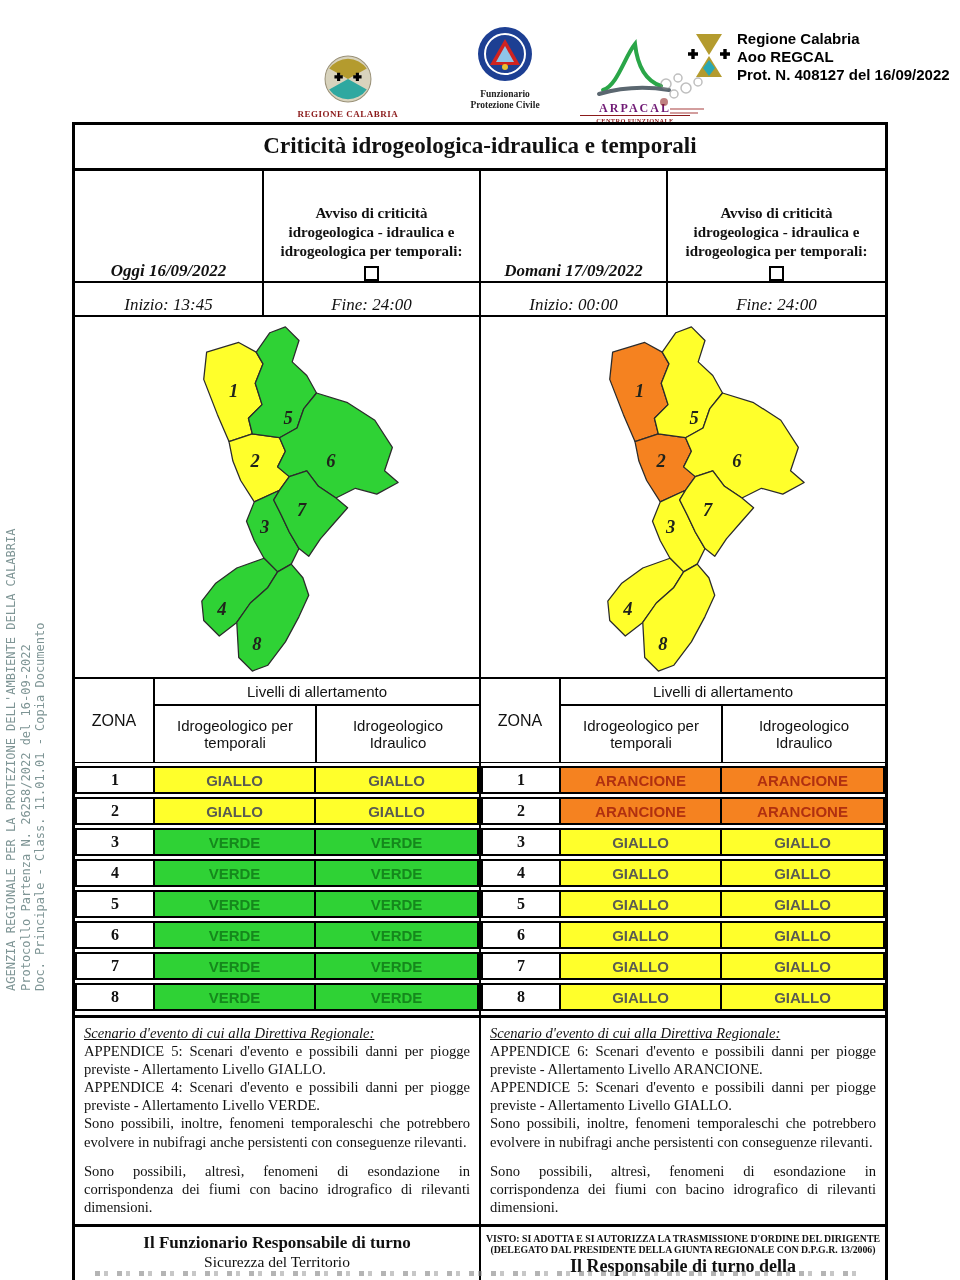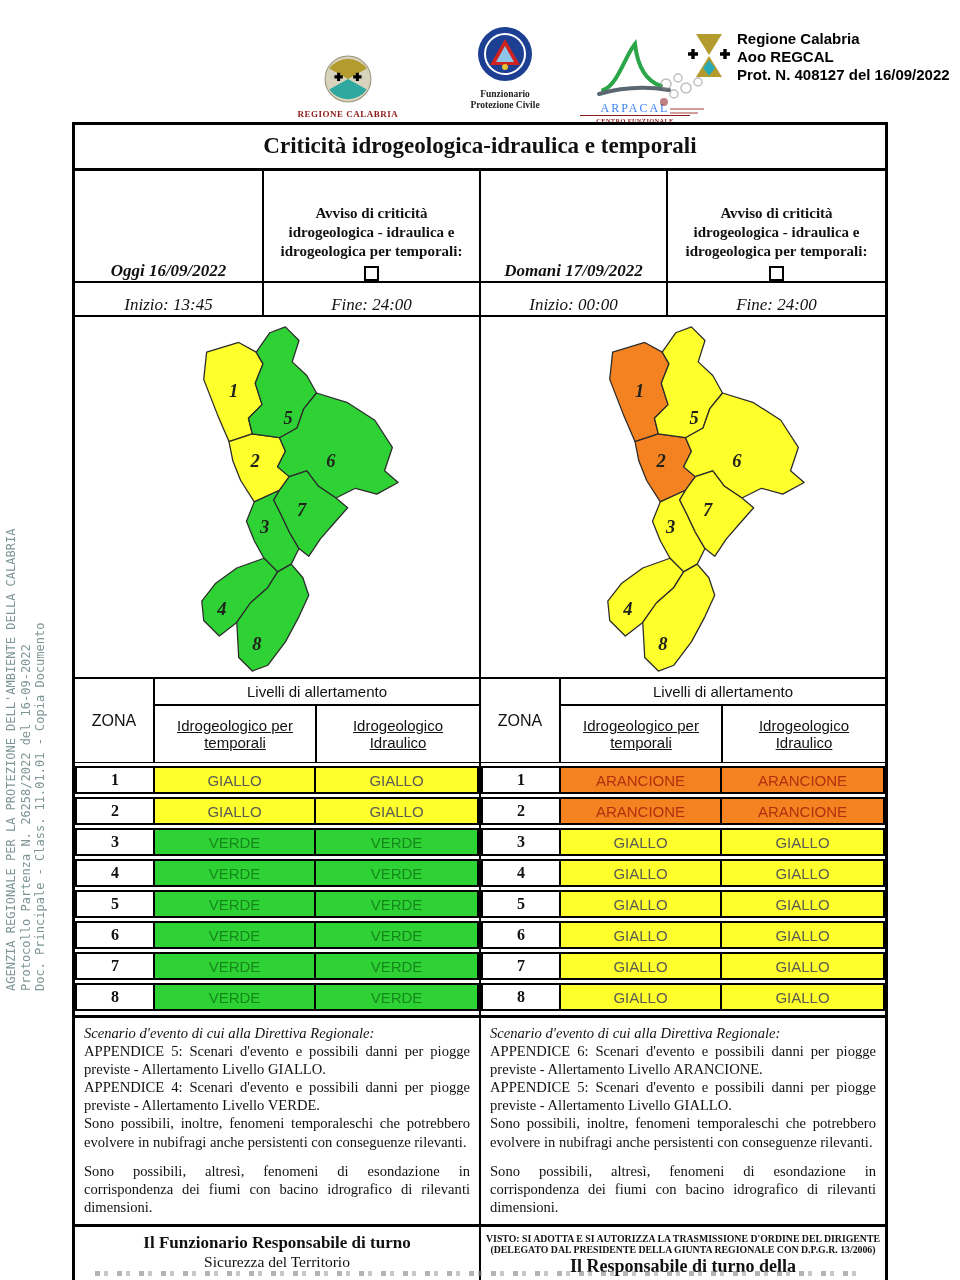--- a/index.html
+++ b/index.html
@@ -10,21 +10,21 @@
   
   .sidebar-vertical{position:absolute;left:-273px;top:668px;width:600px;height:46px;
     transform:rotate(-90deg);font-family:"DejaVu Sans Mono",monospace;color:#7e9595;
     font-size:12px;line-height:14.5px;white-space:nowrap;}
 
   
   .header{position:absolute;top:0;left:0;width:960px;height:122px;}
   .logo-box{position:absolute;text-align:center;}
   .logo-caption{font-size:9px;font-weight:bold;color:#8b1a1a;letter-spacing:.5px;margin-top:2px;}
   .pc-caption{font-size:9.5px;font-weight:bold;color:#222;line-height:11px;margin-top:3px;}
-  .arpacal-caption{font-size:12px;font-weight:normal;color:#3b82f6;letter-spacing:2px;line-height:12px;}
+  .arpacal-caption{font-size:12px;font-weight:bold;color:#701a75;letter-spacing:2px;line-height:12px;}
   .arpacal-sub{font-size:6.3px;font-weight:bold;color:#8b1a1a;border-top:1px solid #8b1a1a;
     border-bottom:1px solid #8b1a1a;padding:1px 0;margin-top:1px;letter-spacing:.4px;}
   .protocol-block{position:absolute;left:737px;top:30px;font-family:"Liberation Sans",sans-serif;
     font-weight:bold;font-size:15px;line-height:18px;color:#000;}
 
   
   .doc{position:absolute;top:122px;left:72px;width:816px;border:3px solid #000;background:#fff;}
   .title-row{border-bottom:3px solid #000;text-align:center;font-weight:bold;font-size:23px;
     padding:8px 0 9px;}
 
@@ -51,36 +51,36 @@
   .tables-row{display:grid;grid-template-columns:406px 404px;}
   .alert-table{border-bottom:3px solid #000;padding-bottom:4px;}
   .alert-table.left{border-right:2px solid #000;}
   .at-head{display:grid;grid-template-columns:80px 1fr;height:84px;border-bottom:1px solid #000;
     font-family:"Liberation Sans",sans-serif;}
   .zona-head{border-right:2px solid #000;display:flex;align-items:center;justify-content:center;
     font-size:16px;}
   .liv-title{border-bottom:2px solid #000;text-align:center;font-size:15px;padding:4px 12px;}
   .liv-cols{display:grid;grid-template-columns:1fr 1fr;flex:1;}
   .liv-cols>div{display:flex;align-items:center;justify-content:center;text-align:center;
-    font-size:15px;line-height:17px;padding:2px 10px;text-decoration:underline;}
+    font-size:15px;line-height:17px;padding:2px 10px;}
   .liv-cols>div:first-child{border-right:2px solid #000;}
   .liv-wrap{display:flex;flex-direction:column;}
   .at-row{display:flex;height:28px;margin-top:3px;}
   .at-row .z{width:80px;border:2px solid #000;background:#fff;display:flex;align-items:center;
     justify-content:center;font-weight:bold;font-size:16px;}
-  .at-row .c2{flex:1;display:grid;grid-template-columns:1fr 1fr;border:2px solid #000;border-left:none;}
+  .at-row .c2{flex:1;display:grid;grid-template-columns:1fr 1fr;border:2px solid #000;border-left:none;font-weight:bold;}
   .at-row .c2>div{display:flex;align-items:center;justify-content:center;
     font-family:"Liberation Sans",sans-serif;font-size:15px;}
   .at-row .c2>div:first-child{border-right:2px solid #000;}
 
   .scenario-row{display:grid;grid-template-columns:406px 404px;}
   .scenario-cell{border-bottom:3px solid #000;padding:6px 9px 8px;font-size:14.6px;
     line-height:1.24;text-align:justify;min-height:171px;}
   .scenario-cell.left{border-right:2px solid #000;}
-  .scenario-head{font-style:italic;margin:0 0 1px 0;}
+  .scenario-head{font-style:italic;text-decoration:underline;margin:0 0 1px 0;}
   .scenario-cell p{margin:0;}
   .scenario-cell p.gap{margin-top:11px;}
 
   .sign-row{display:grid;grid-template-columns:406px 404px;}
   .sign-cell{padding:6px 4px;text-align:center;}
   .sign-cell.left{border-right:2px solid #000;}
   .sig-l1{font-weight:bold;font-size:17px;}
   .sig-l2{font-size:15.5px;}
   .visto{font-weight:bold;font-size:9.8px;line-height:11.5px;}
   .sig-r1{font-weight:bold;font-size:18px;line-height:21px;}

